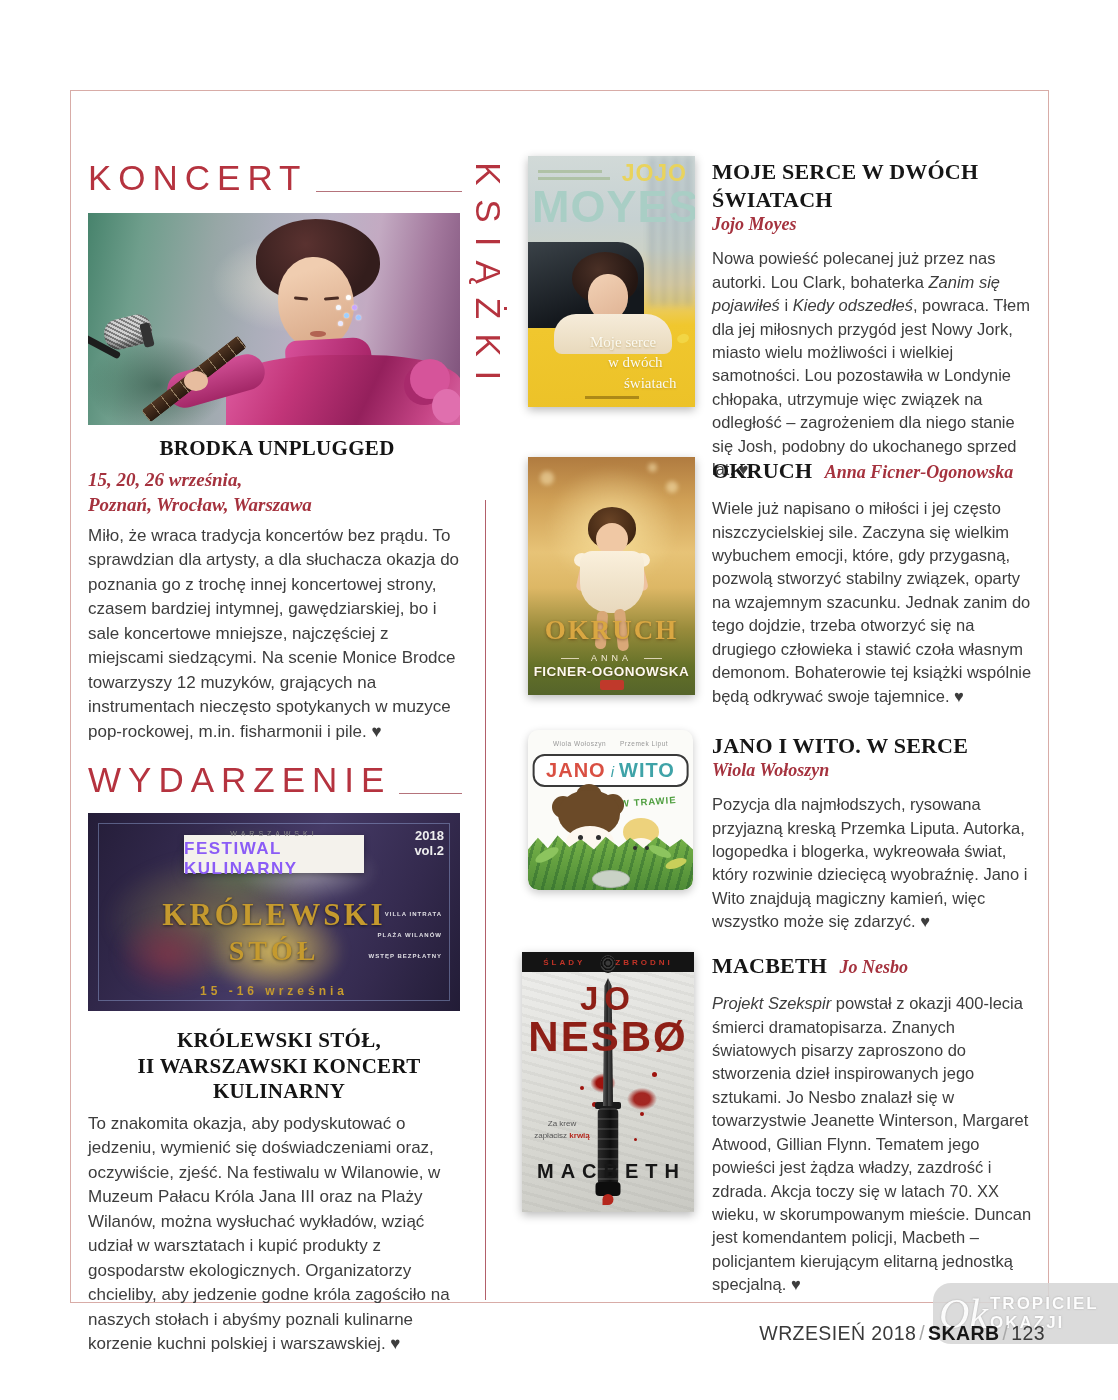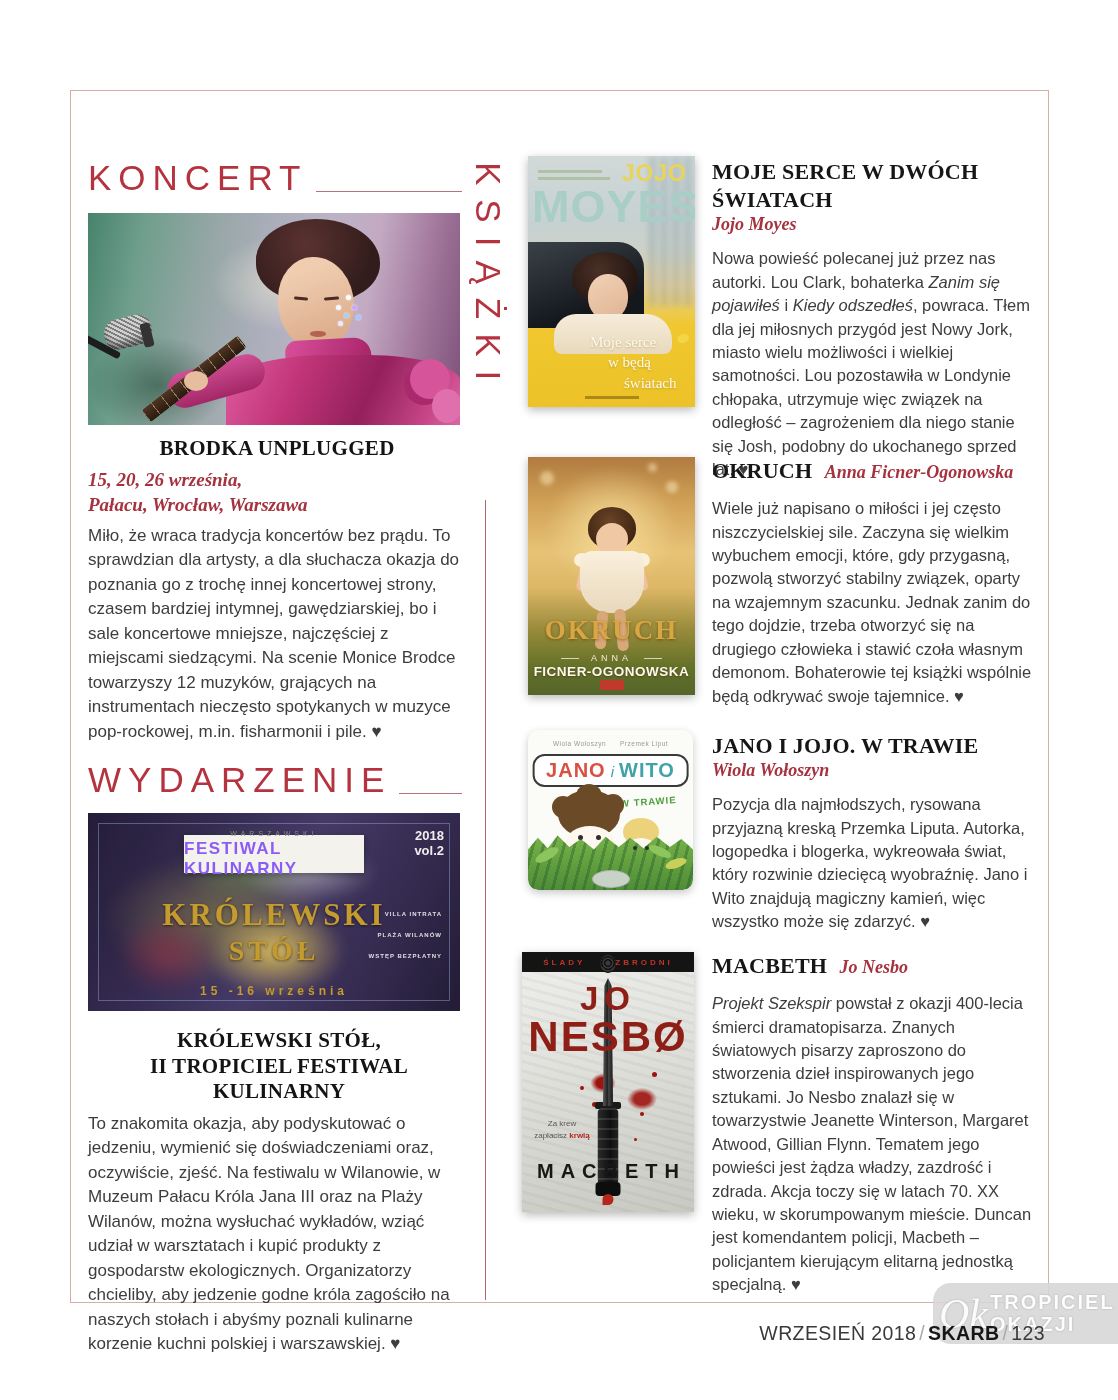--- a/index.html
+++ b/index.html
@@ -205,21 +205,21 @@
       letter-spacing:7px;text-indent:7px;z-index:3;}
   #mb-logo{left:50%;bottom:7px;transform:translateX(-50%);width:11px;height:11px;background:#b5271d;border-radius:50% 50% 50% 0;}
 
   
   #watermark{position:absolute;left:933px;top:1283px;width:185px;height:61px;z-index:5;
       background:rgba(214,214,214,.88);border-radius:18px 0 0 18px;display:flex;align-items:center;
       padding-left:6px;box-sizing:border-box;}
   .wm-script{font-family:"Liberation Serif",serif;font-style:italic;font-size:42px;line-height:1;
       color:rgba(255,255,255,.95);text-shadow:0 0 2px rgba(160,160,160,.8);margin-right:2px;}
   .wm-lines{display:flex;flex-direction:column;line-height:1.08;}
-  .wm-l{font-size:20px;font-weight:700;letter-spacing:2px;color:rgba(255,255,255,.97);
+  .wm-l{font-size:17px;font-weight:700;letter-spacing:2px;color:rgba(255,255,255,.97);
       text-shadow:0 0 2px rgba(150,150,150,.75);}
   #footer{position:absolute;left:0;right:73px;top:1322px;text-align:right;font-size:19.5px;
       color:#3a3a3a;letter-spacing:.4px;z-index:6;}
   #footer .sep{color:#a9a9a9;margin:0 3px;}
   #footer b{color:#161616;}
 </style>
 </head>
 <body>
 
 <div class="page">
@@ -255,21 +255,21 @@
     <div id="pb-ruffle2"></div>
     <div id="pb-arm"></div>
     <div id="pb-neck"></div>
     <div id="pb-hand"></div>
   </div>
 
   <div class="story" id="brodka-story">
     <h3>BRODKA UNPLUGGED</h3>
     <div class="datesred">
       <div>15, 20, 26 września,</div>
-      <div>Pałacu, Wrocław, Warszawa</div>
+      <div>Poznań, Wrocław, Warszawa</div>
     </div>
     <p class="body">Miło, że wraca tradycja koncertów bez prądu. To sprawdzian dla artysty, a dla słuchacza okazja do poznania go z trochę innej koncertowej strony, czasem bardziej intymnej, gawędziarskiej, bo i sale koncertowe mniejsze, najczęściej z miejscami siedzącymi. Na scenie Monice Brodce towarzyszy 12 muzyków, grających na instrumentach nieczęsto spotykanych w muzyce pop-rockowej, m.in. fisharmonii i pile. ♥</p>
   </div>
 
   <div class="sec-head" id="wydarzenie-head">
     <span>WYDARZENIE</span>
     <div class="rule"></div>
   </div>
 
   <div class="poster">
@@ -294,21 +294,21 @@
       <div>VILLA INTRATA</div>
       <div>PLAŻA WILANÓW</div>
       <div>WSTĘP BEZPŁATNY</div>
     </div>
     <div id="po-date">15 -16 września</div>
   </div>
 
   <div class="story" id="krolewski-story">
     <h3>
       <span>KRÓLEWSKI STÓŁ,</span><br>
-      <span>II TROPICIEL FESTIWAL KULINARNY</span>
+      <span>II WARSZAWSKI KONCERT KULINARNY</span>
     </h3>
     <p class="body">To znakomita okazja, aby podyskutować o jedzeniu, wymienić się doświadczeniami oraz, oczywiście, zjeść. Na festiwalu w Wilanowie, w Muzeum Pałacu Króla Jana III oraz na Plaży Wilanów, można wysłuchać wykładów, wziąć udział w warsztatach i kupić produkty z gospodarstw ekologicznych. Organizatorzy chcieliby, aby jedzenie godne króla zagościło na naszych stołach i abyśmy poznali kulinarne korzenie kuchni polskiej i warszawskiej. ♥</p>
   </div>
 
   <div id="ksiazki-head">KSIĄŻKI</div>
   <div class="vline"></div>
 
   <div class="book" id="book1">
     <div class="cover" id="cov-moyes">
       <div id="m-bg"></div>
@@ -316,21 +316,21 @@
       <div id="m-quote1"></div>
       <div id="m-quote2"></div>
       <div id="m-jojo">JOJO</div>
       <div id="m-moyes">MOYES</div>
       <div id="m-window"></div>
       <div id="m-hair"></div>
       <div id="m-face"></div>
       <div id="m-arm"></div>
       <div id="m-title">
         <span>Moje serce</span>
-        <span class="l2">w będą</span>
+        <span class="l2">w dwóch</span>
         <span class="l3">światach</span>
       </div>
       <div id="m-lemon"></div>
       <div id="m-pub"></div>
     </div>
     <div class="btxt">
       <div class="btitle">MOJE SERCE W DWÓCH ŚWIATACH</div>
       <div class="bauthor">Jojo Moyes</div>
       <div class="bbody"><span>Nowa powieść polecanej już przez nas autorki. Lou Clark, bohaterka </span><span class="it">Zanim się pojawiłeś</span><span> i </span><span class="it">Kiedy odszedłeś</span><span>, powraca. Tłem dla jej miłosnych przygód jest Nowy Jork, miasto wielu możliwości i wielkiej samotności. Lou pozostawiła w Londynie chłopaka, utrzymuje więc związek na odległość – zagrożeniem dla niego stanie się Josh, podobny do ukochanego sprzed lat. ♥</span></div>
     </div>
@@ -392,21 +392,21 @@
       <div id="j-eye1a"></div>
       <div id="j-eye1b"></div>
       <div id="j-eye2a"></div>
       <div id="j-eye2b"></div>
       <div id="j-leaf1"></div>
       <div id="j-leaf2"></div>
       <div id="j-leaf3"></div>
       <div id="j-stone"></div>
     </div>
     <div class="btxt">
-      <div class="btitle">JANO I JOJO. W TRAWIE</div>
+      <div class="btitle">JANO I WITO. W SERCE</div>
       <div class="bauthor">Wiola Wołoszyn</div>
       <div class="bbody">Pozycja dla najmłodszych, rysowana przyjazną kreską Przemka Liputa. Autorka, logopedka i blogerka, wykreowała świat, który rozwinie dziecięcą wyobraźnię. Jano i Wito znajdują magiczny kamień, więc wszystko może się zdarzyć. ♥</div>
     </div>
   </div>
 
   <div class="book" id="book4">
     <div class="cover" id="cov-macbeth">
       <div id="mb-bg"></div>
       <div id="mb-tex"></div>
       <div id="mb-band">

